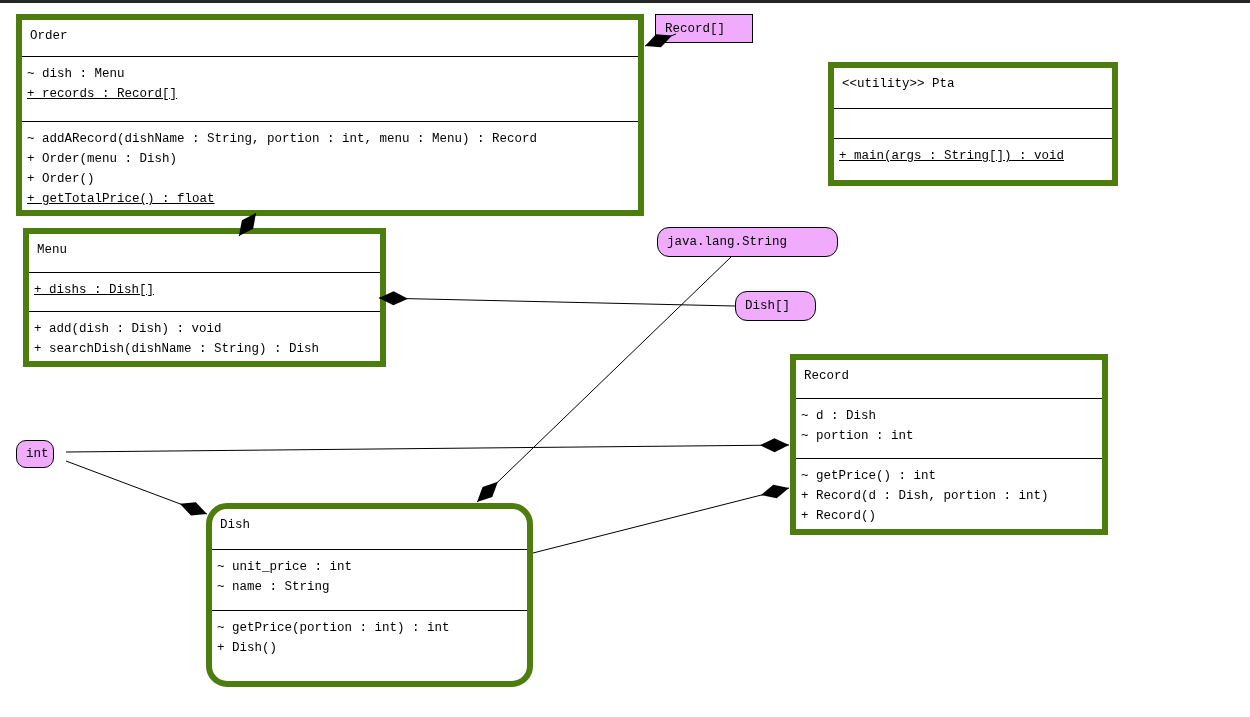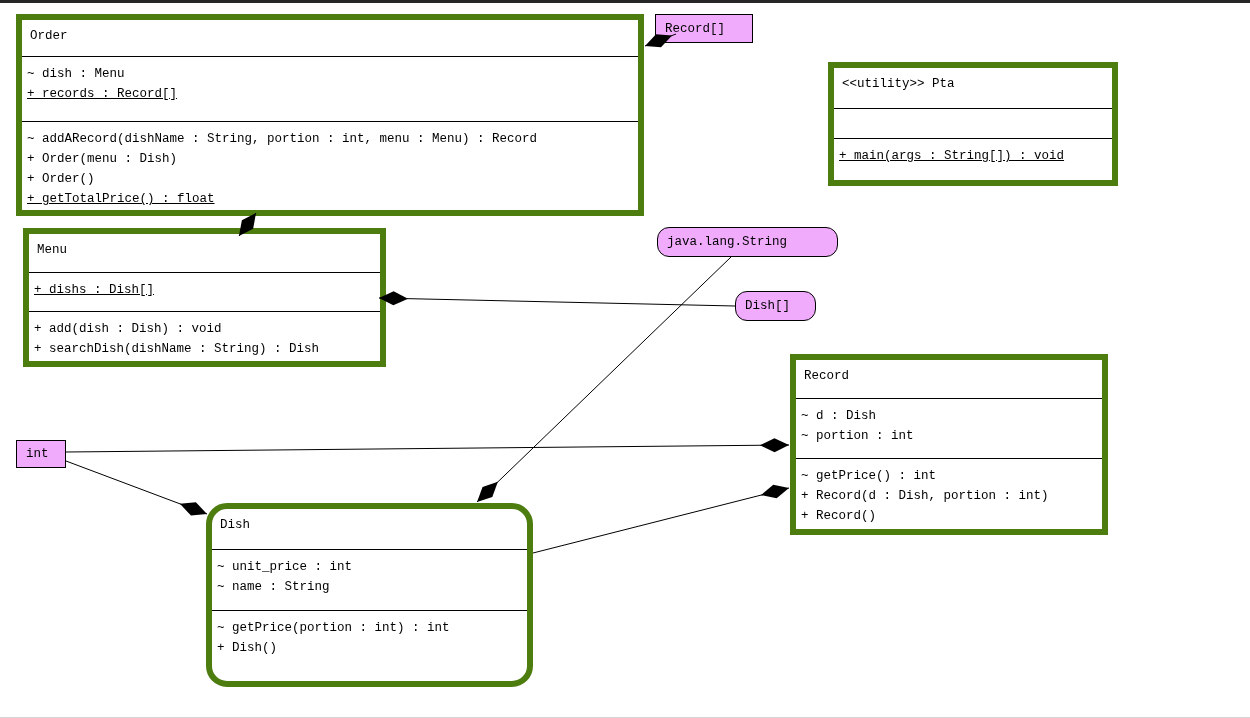--- a/index.html
+++ b/index.html
@@ -88,21 +88,21 @@
       <div class="uml-section sep" style="height: 60px;">
         <div class="member">~ d : Dish</div>
         <div class="member">~ portion : int</div>
       </div>
       <div class="uml-section grow">
         <div class="member">~ getPrice() : int</div>
         <div class="member">+ Record(d : Dish, portion : int)</div>
         <div class="member">+ Record()</div>
       </div>
     </div>
-    <div class="uml-node" style="left: 16px; top: 440px; width: 50px; height: 28px;"><div class="uml-title">int</div></div>
+    <div class="uml-node" style="left: 16px; top: 440px; width: 38px; height: 28px; border-radius: 10px;"><div class="uml-title">int</div></div>
     <div class="uml-class" style="left: 206px; top: 503px; width: 327px; height: 184px; border-radius: 21px;">
       <div class="uml-title" style="height: 41px;">Dish</div>
       <div class="uml-section sep" style="height: 61px;">
         <div class="member">~ unit_price : int</div>
         <div class="member">~ name : String</div>
       </div>
       <div class="uml-section grow">
         <div class="member">~ getPrice(portion : int) : int</div>
         <div class="member">+ Dish()</div>
       </div>

